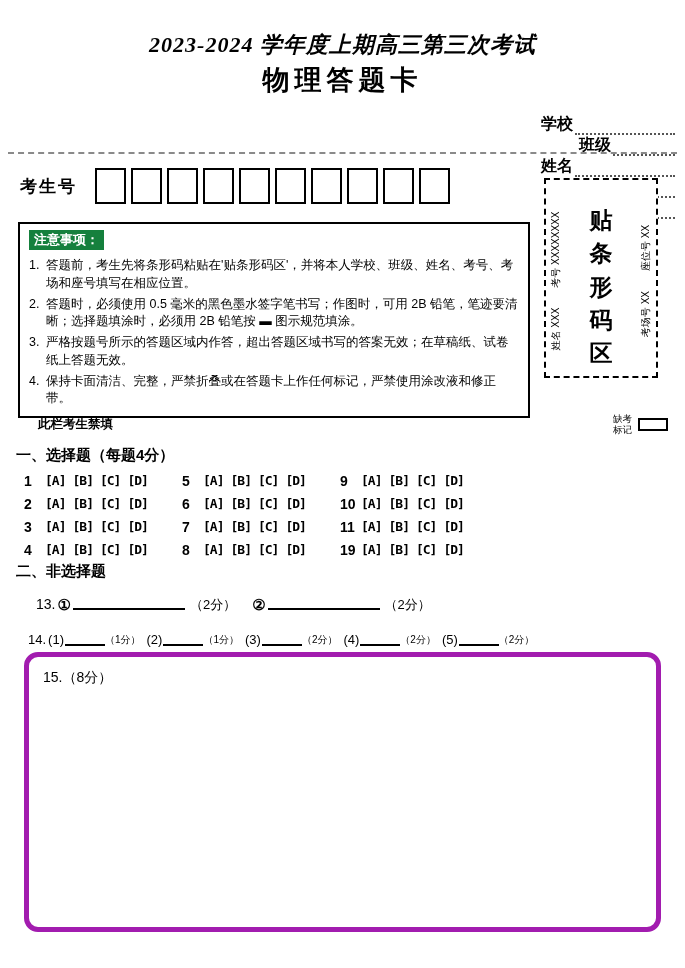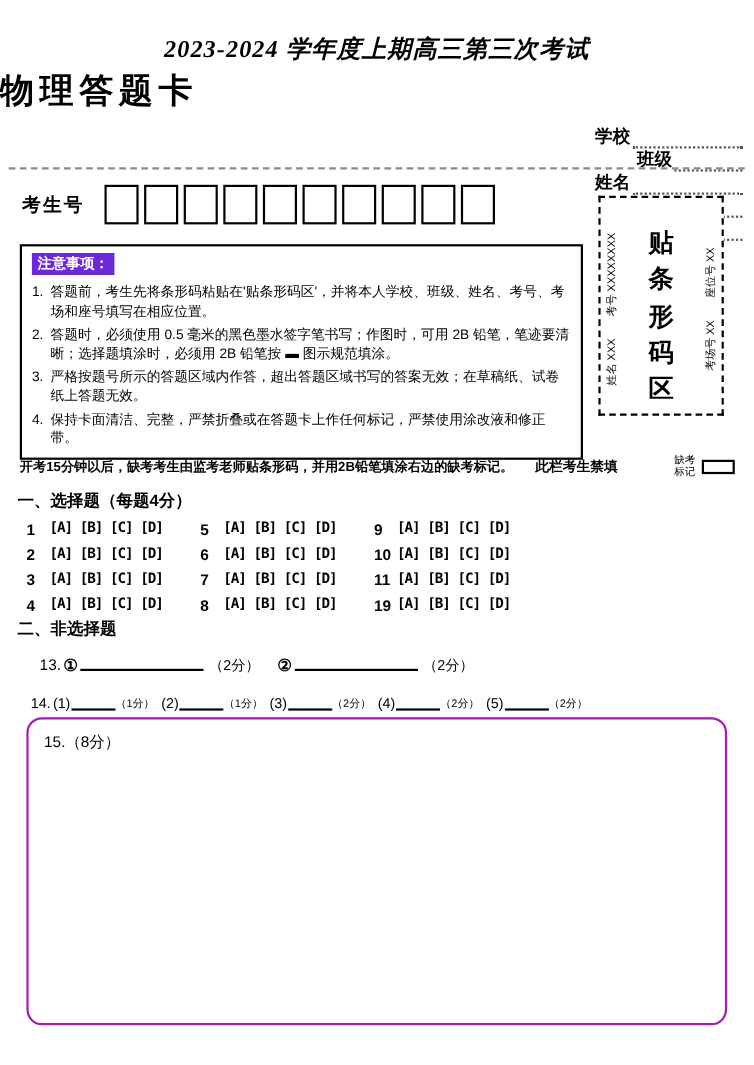--- a/index.html
+++ b/index.html
@@ -3,40 +3,40 @@
 <meta charset="utf-8">
 <style>
   * { margin:0; padding:0; box-sizing:border-box; }
   html,body { background:#fff; }
   body { font-family:"Liberation Sans", sans-serif; color:#000; }
   .page { position:relative; width:685px; height:968px; background:#ffffff; overflow:hidden; margin:0 auto; }
 
   .title1 { position:absolute; top:30px; left:0; right:0; text-align:center;
             font-family:"Liberation Serif", serif; font-weight:bold; font-style:italic;
             font-size:22px; letter-spacing:1px; }
-  .title2 { position:absolute; top:62px; left:0; right:0; text-align:left;
-            font-weight:bold; font-size:31px; letter-spacing:5px; }
+  .title2 { position:absolute; top:62px; left:0; right:0; text-align:center;
+            font-weight:bold; font-size:27px; letter-spacing:5px; }
 
   .info-row { position:absolute; top:114px; left:10px; right:10px; display:flex;
               justify-content:space-between; align-items:flex-end;flex-direction:column; }
   .info-field { display:flex; align-items:flex-end; }
   .info-label { font-weight:bold; font-size:16px; white-space:nowrap; }
   .info-line { display:inline-block; border-bottom:2px dotted #555; height:16px; margin-left:2px; }
   .line-school{width:100px}.line-class{width:62px}.line-name{width:100px}.line-room{width:50px}.line-seat{width:46px}
 
   .dash-sep { position:absolute; top:152px; left:8px; right:8px; border-top:2px dashed #8a8a8a; }
 
   .cand-row { position:absolute; top:168px; left:20px; display:flex; align-items:center; }
   .cand-label { font-weight:bold; font-size:17px; margin-right:18px; letter-spacing:2px; white-space:nowrap; }
   .cand-boxes { display:flex; gap:5px; }
   .cand-box { width:31px; height:36px; border:2px solid #000; background:#fff; }
 
   .notice-box { position:absolute; top:222px; left:18px; width:512px; border:2px solid #000;
                 padding:6px 9px 8px 9px; background:#fff; }
-  .notice-head { display:inline-block; background:#6d28d9; color:#fff; font-weight:bold;
+  .notice-head { display:inline-block; background:#15803d; color:#fff; font-weight:bold;
                  font-size:13px; padding:1px 5px; margin-bottom:4px; }
   .notice-item { display:flex; font-size:12.5px; line-height:1.42; margin-top:3px; }
   .notice-num { width:17px; flex:none; }
   .notice-text { flex:1; }
 
   .barcode-box { position:absolute; top:178px; left:544px; width:114px; height:200px;
                  border:2px dashed #000; background:#fff; }
   .bc-main { position:absolute; top:24px; left:50%; transform:translateX(-50%); width:26px;
              text-align:center; font-family:"Liberation Serif", serif; font-weight:bold;
              font-size:23px; line-height:1.45; }
@@ -66,21 +66,21 @@
   .blank13 { width:112px; border-bottom:2px solid #000; height:14px; margin-right:5px; }
   .score { font-size:13px; margin-right:16px; white-space:nowrap; }
 
   .q14-row { position:absolute; top:632px; left:28px; display:flex; align-items:center;
              font-size:13px; white-space:nowrap; }
   .plabel { margin-right:1px; }
   .blank14 { width:40px; border-bottom:2px solid #000; height:13px; }
   .score14 { font-size:10px; margin-right:6px; }
 
   .q15-box { position:absolute; top:652px; left:24px; width:637px; height:280px;
-             border:2px solid #a21caf; border-radius:14px; background:#fff; }
+             border:5px solid #a21caf; border-radius:14px; background:#fff; }
   .q15-label { position:absolute; top:12px; left:14px; font-size:14px; }
 </style>
 </head>
 <body>
 
 <div class="page">
 
   <div class="title1">2023-2024 学年度上期高三第三次考试</div>
   <div class="title2">物理答题卡</div>
 
@@ -147,21 +147,20 @@
       </div>
   </div>
 
   <div class="barcode-box">
     <div class="bc-side bc-left">姓名 XXX　　考号 XXXXXXXX</div>
     <div class="bc-main">贴条形码区</div>
     <div class="bc-side bc-right">考场号 XX　　座位号 XX</div>
   </div>
 
   <div class="absent-row">
-    <span class="absent-text">开考15分钟以后，缺考考生由监考老师贴条形码，并用2B铅笔填涂右边的缺考标记。</span>
     <span class="absent-forbid">此栏考生禁填</span>
     <span class="absent-mark">缺考
 标记</span>
     <span class="absent-box"></span>
   </div>
 
   <div class="choice-title">一、选择题（每题4分）</div>
   <div class="choice-grid" id="choice-grid">
       <div class="choice-row">
         <div class="choice-cell">

